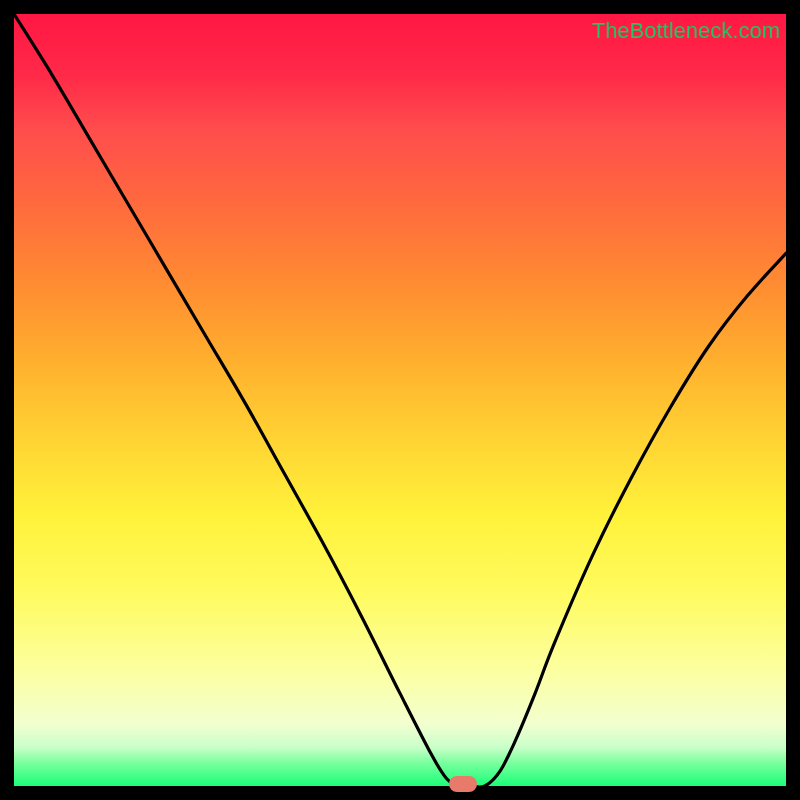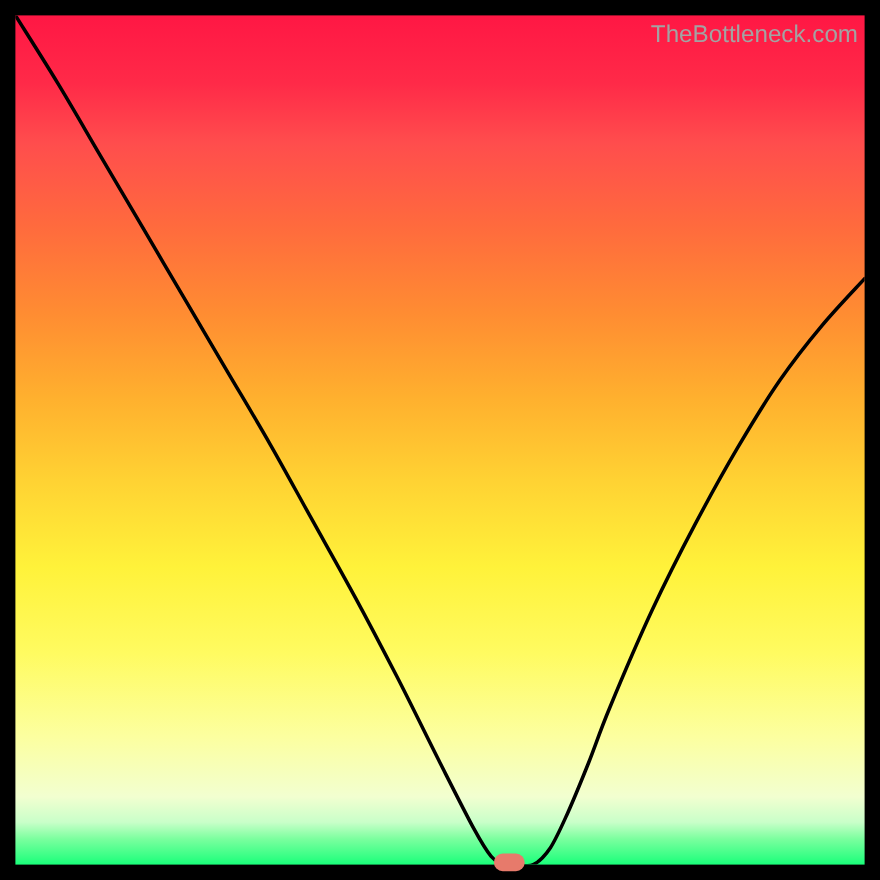--- a/index.html
+++ b/index.html
@@ -41,21 +41,21 @@
       #f2ffd0 92%,
       #c9ffc9 95%,
       #7aff9e 97%,
       #1aff7a 100%
     );
   }
   .watermark {
     position: absolute;
     top: 4px;
     right: 6px;
-    color: #a3a3a3;
+    color: #22c55e;
     font-size: 22px;
     font-weight: 500;
     letter-spacing: 0;
     user-select: none;
   }
   svg.overlay {
     position: absolute;
     left: 0;
     top: 0;
     width: 772px;

